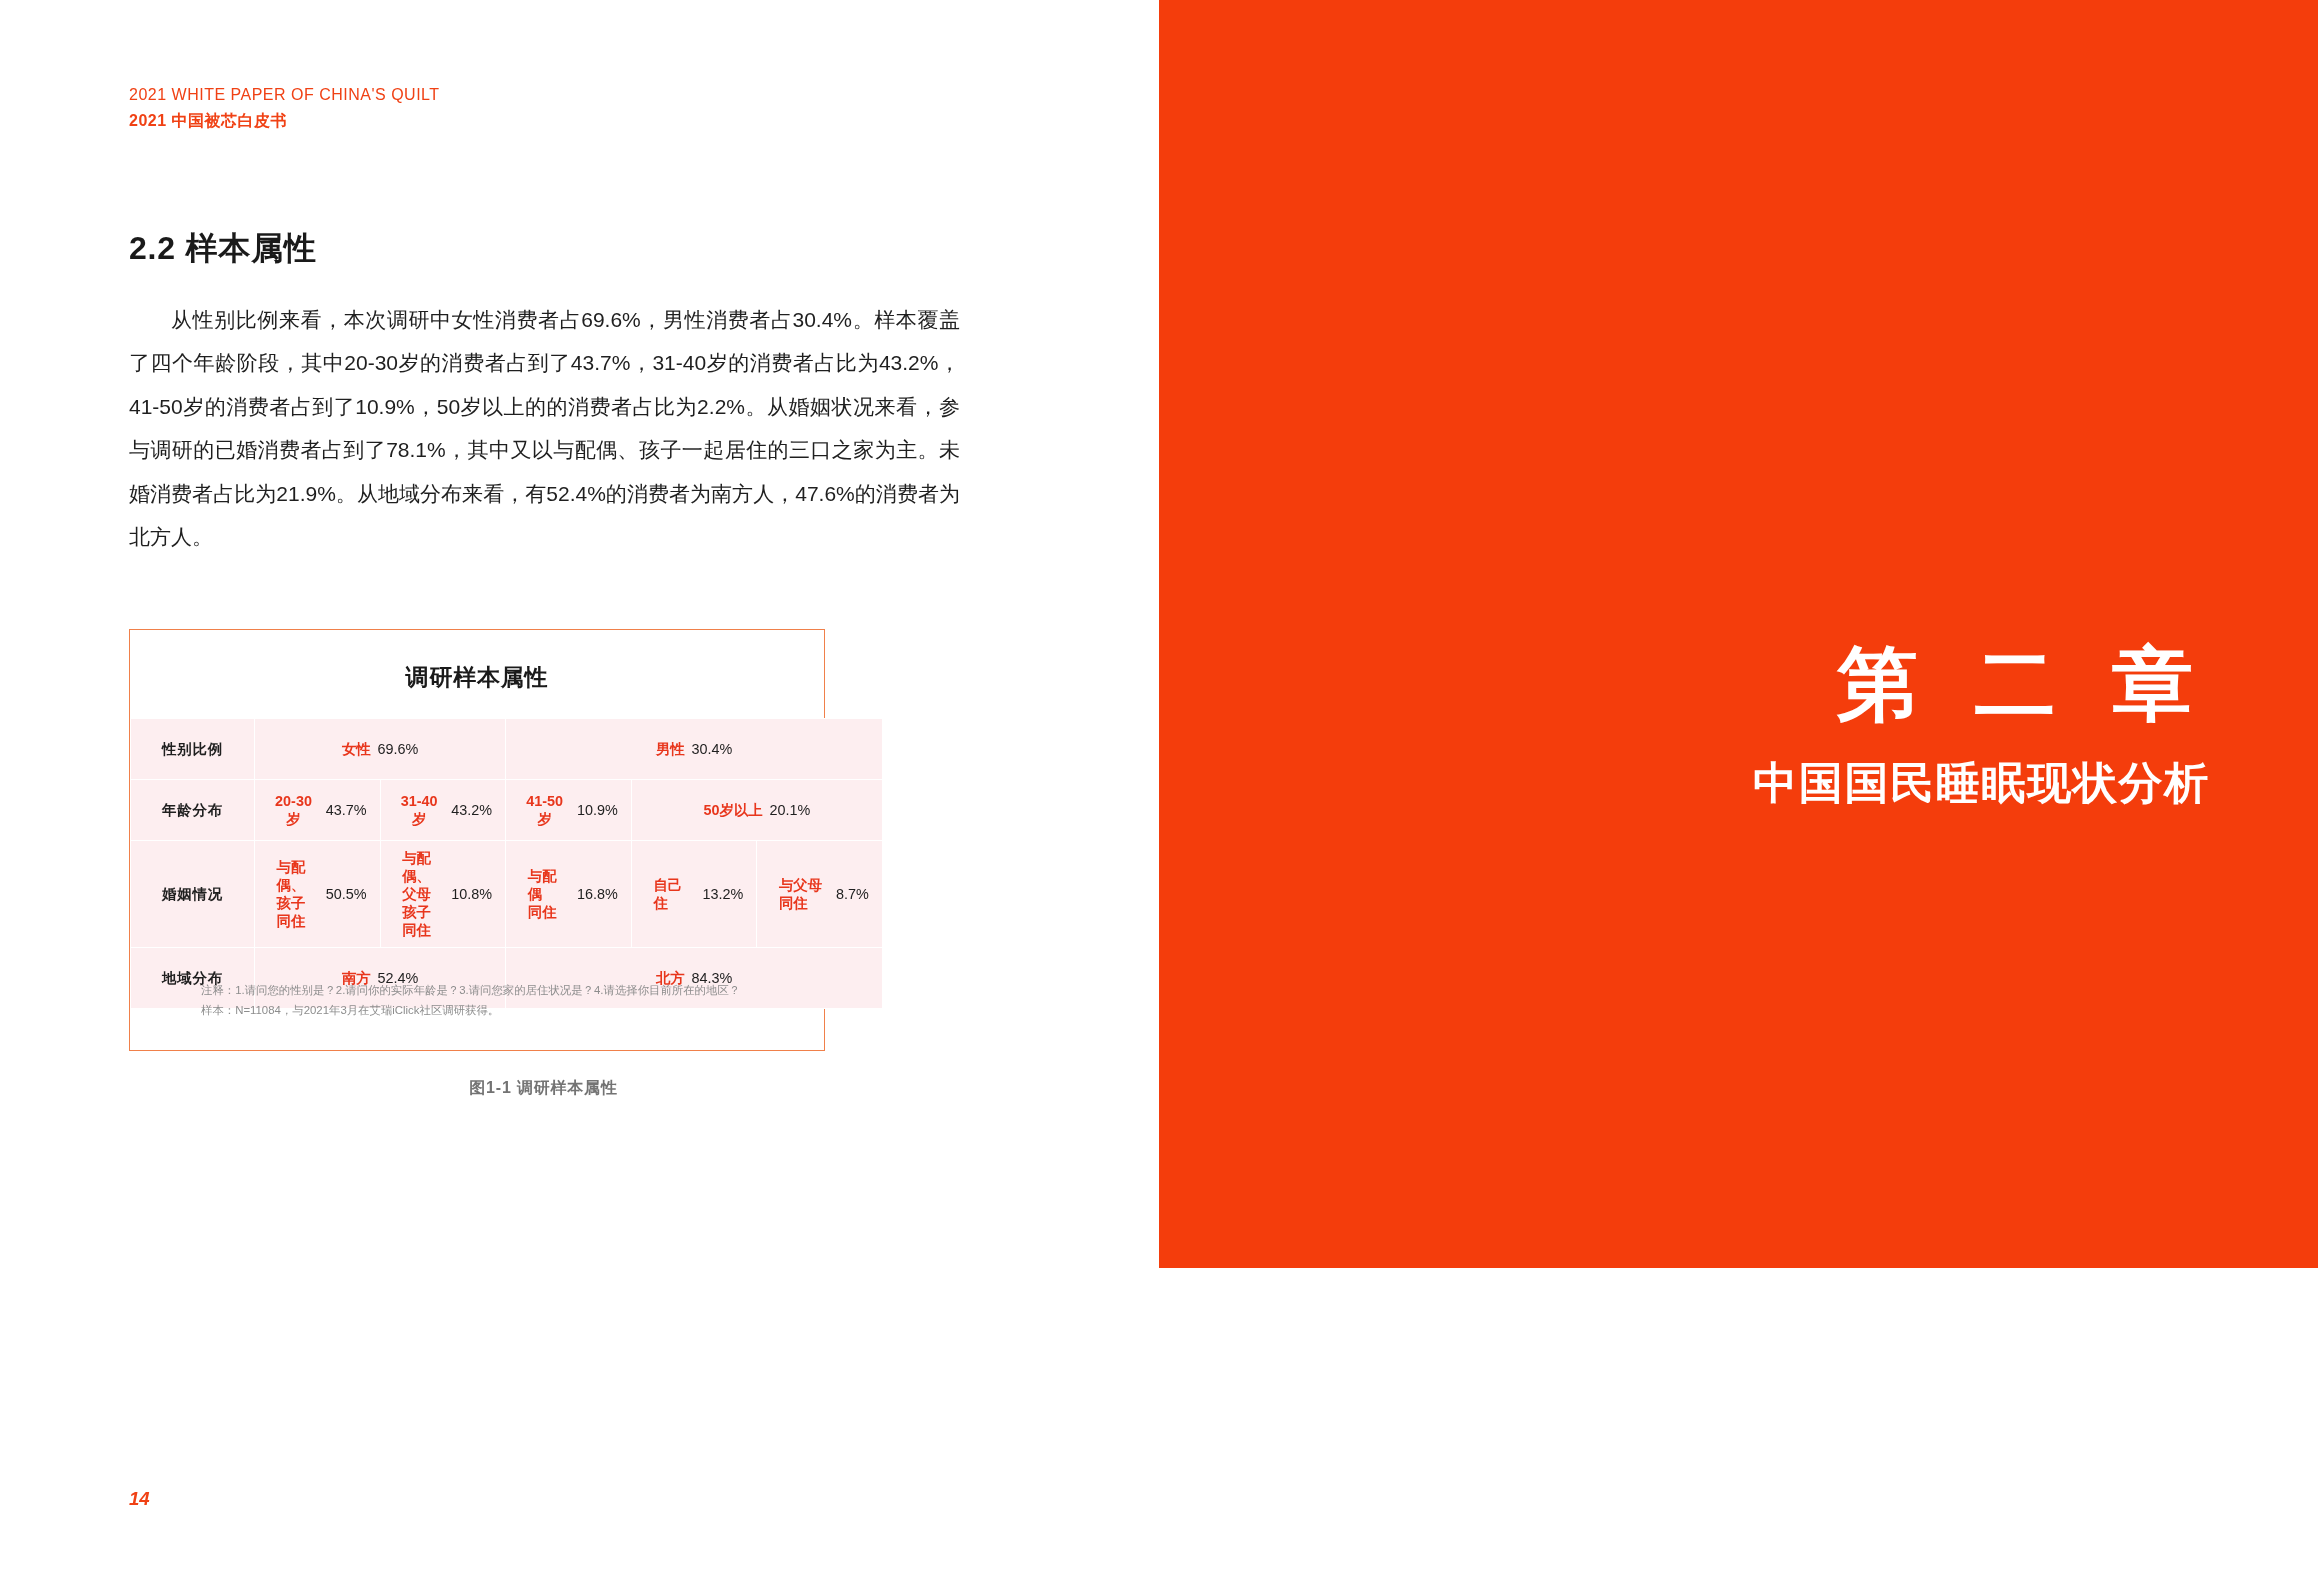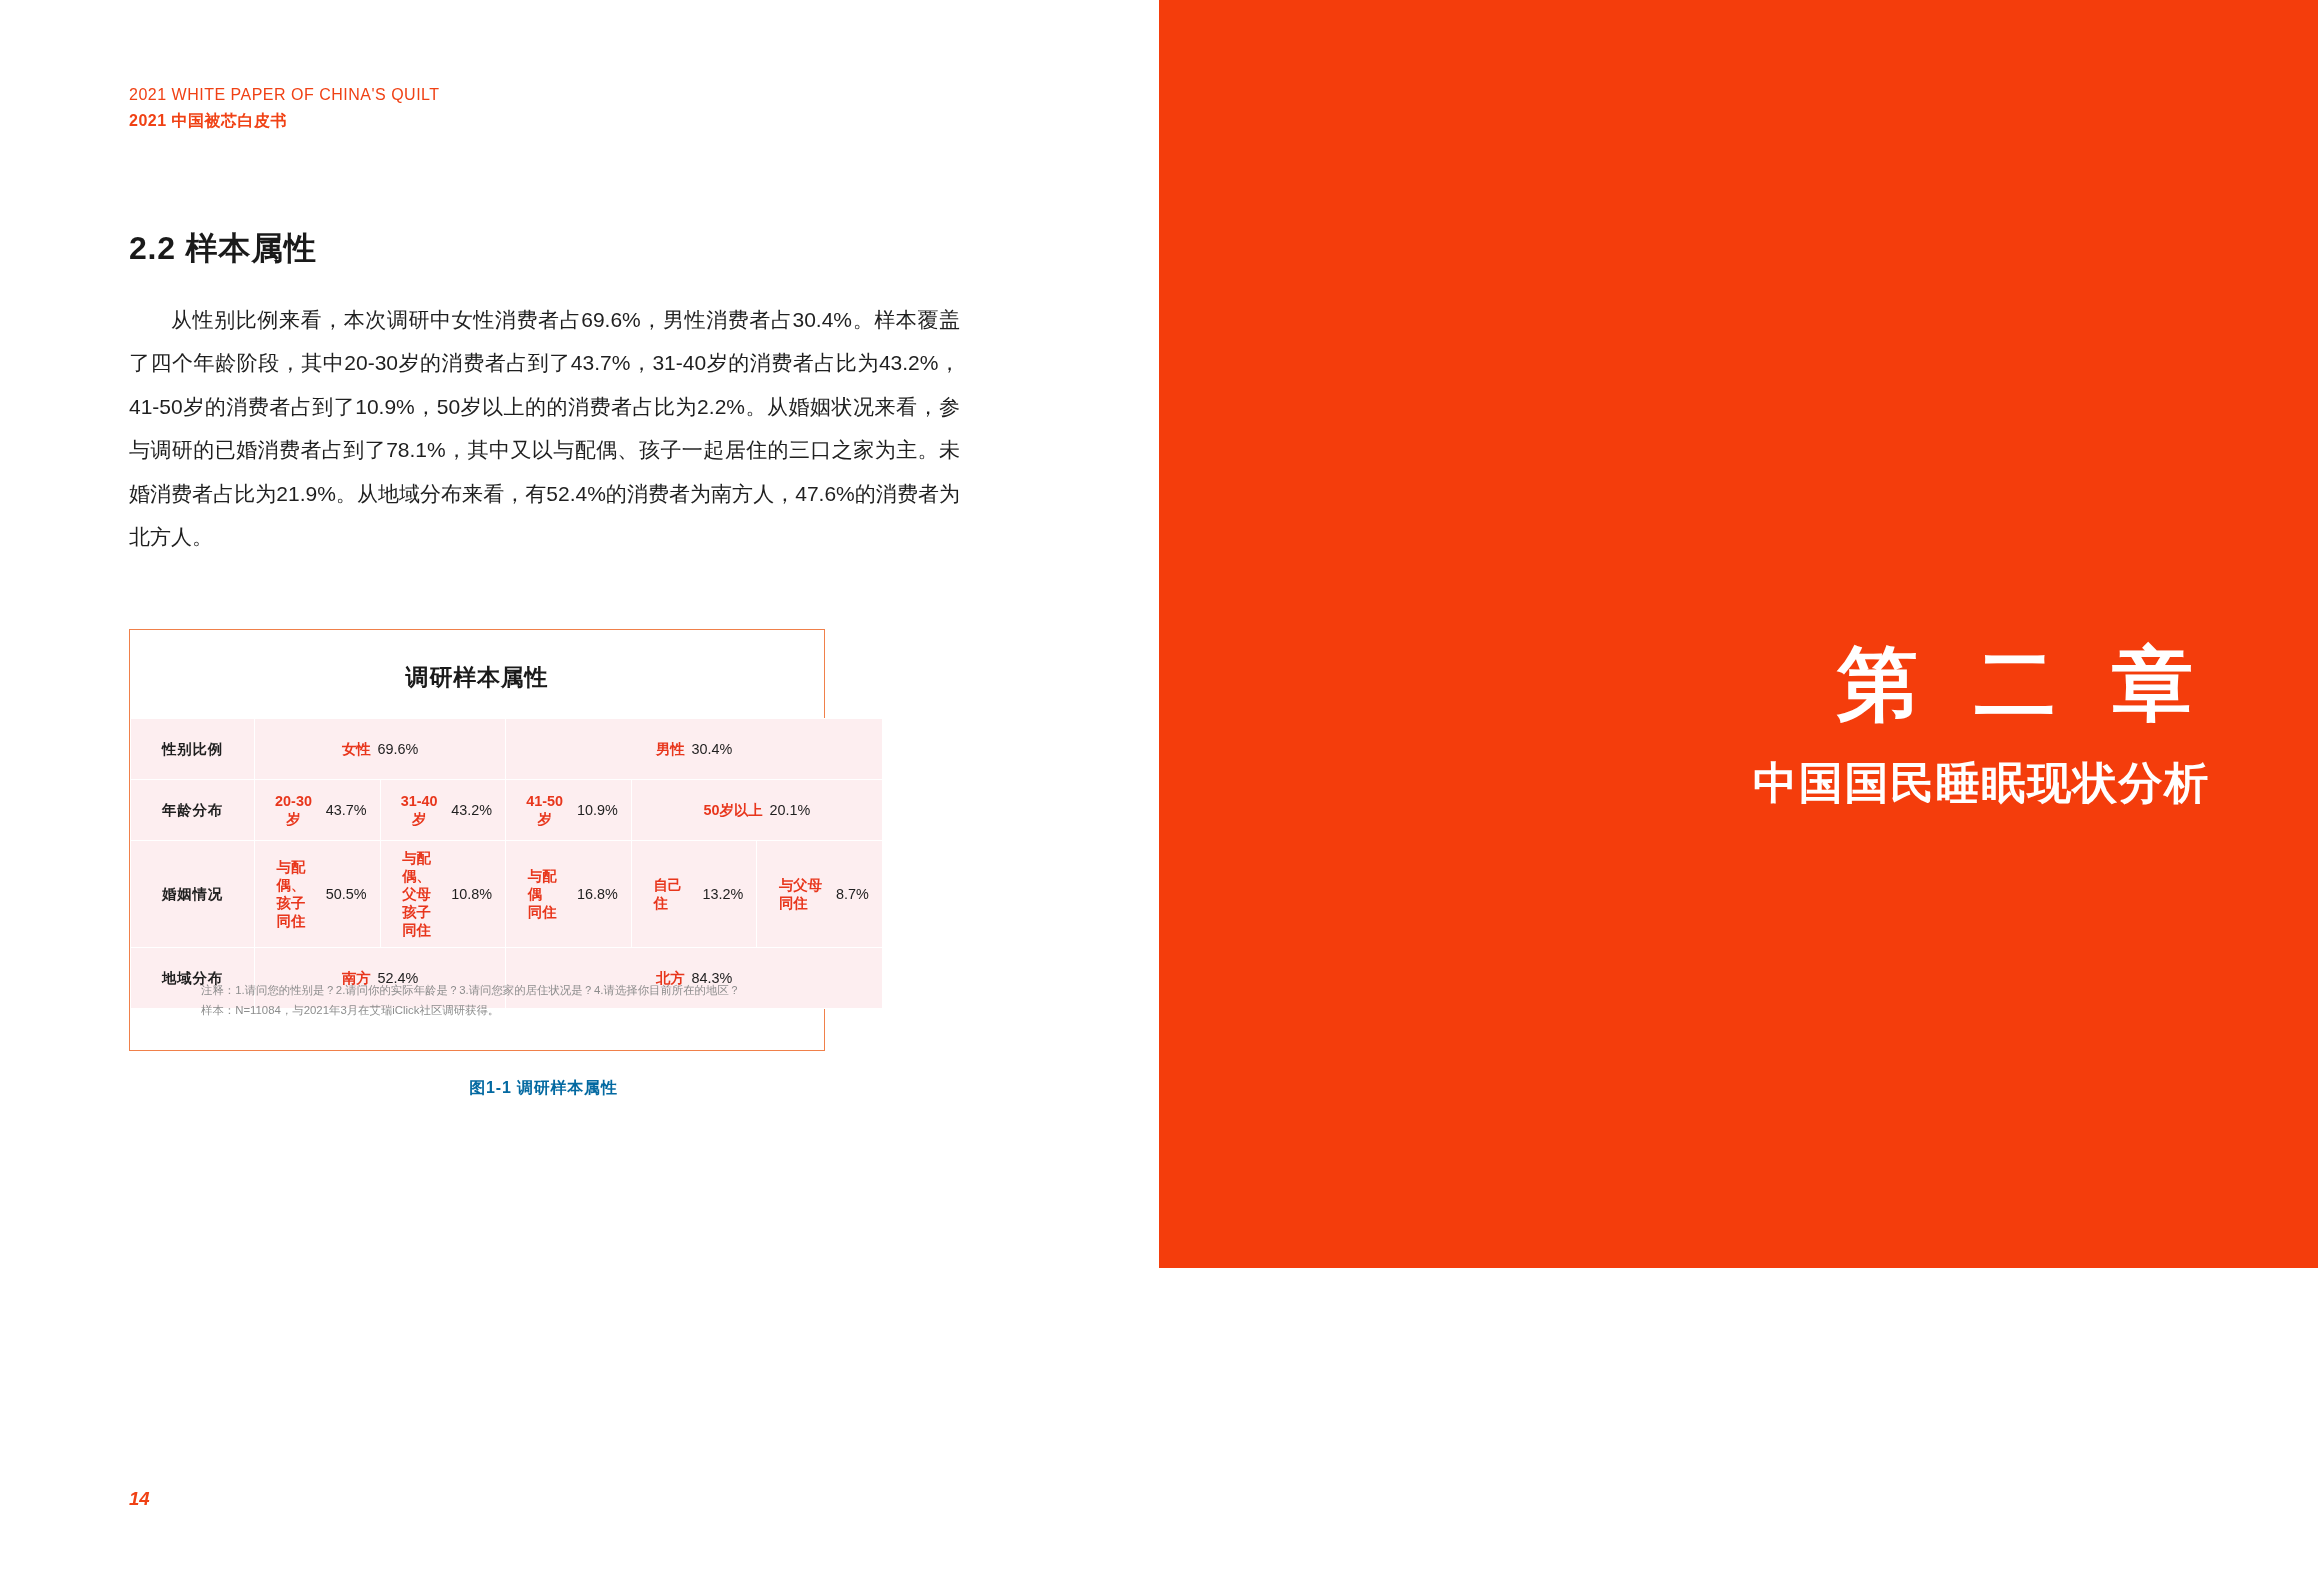--- a/index.html
+++ b/index.html
@@ -149,21 +149,21 @@
     color: #8d8d8d;
   }
   .figure-caption {
     position: absolute;
     left: 129px;
     top: 1078px;
     width: 829px;
     text-align: center;
     font-size: 16px;
     font-weight: 700;
-    color: #0369a1;
+    color: #737373;
     letter-spacing: 0.8px;
   }
   .page-number {
     position: absolute;
     left: 129px;
     top: 1488px;
     font-size: 18.6px;
     font-style: italic;
     font-weight: 700;
     color: #f04114;

